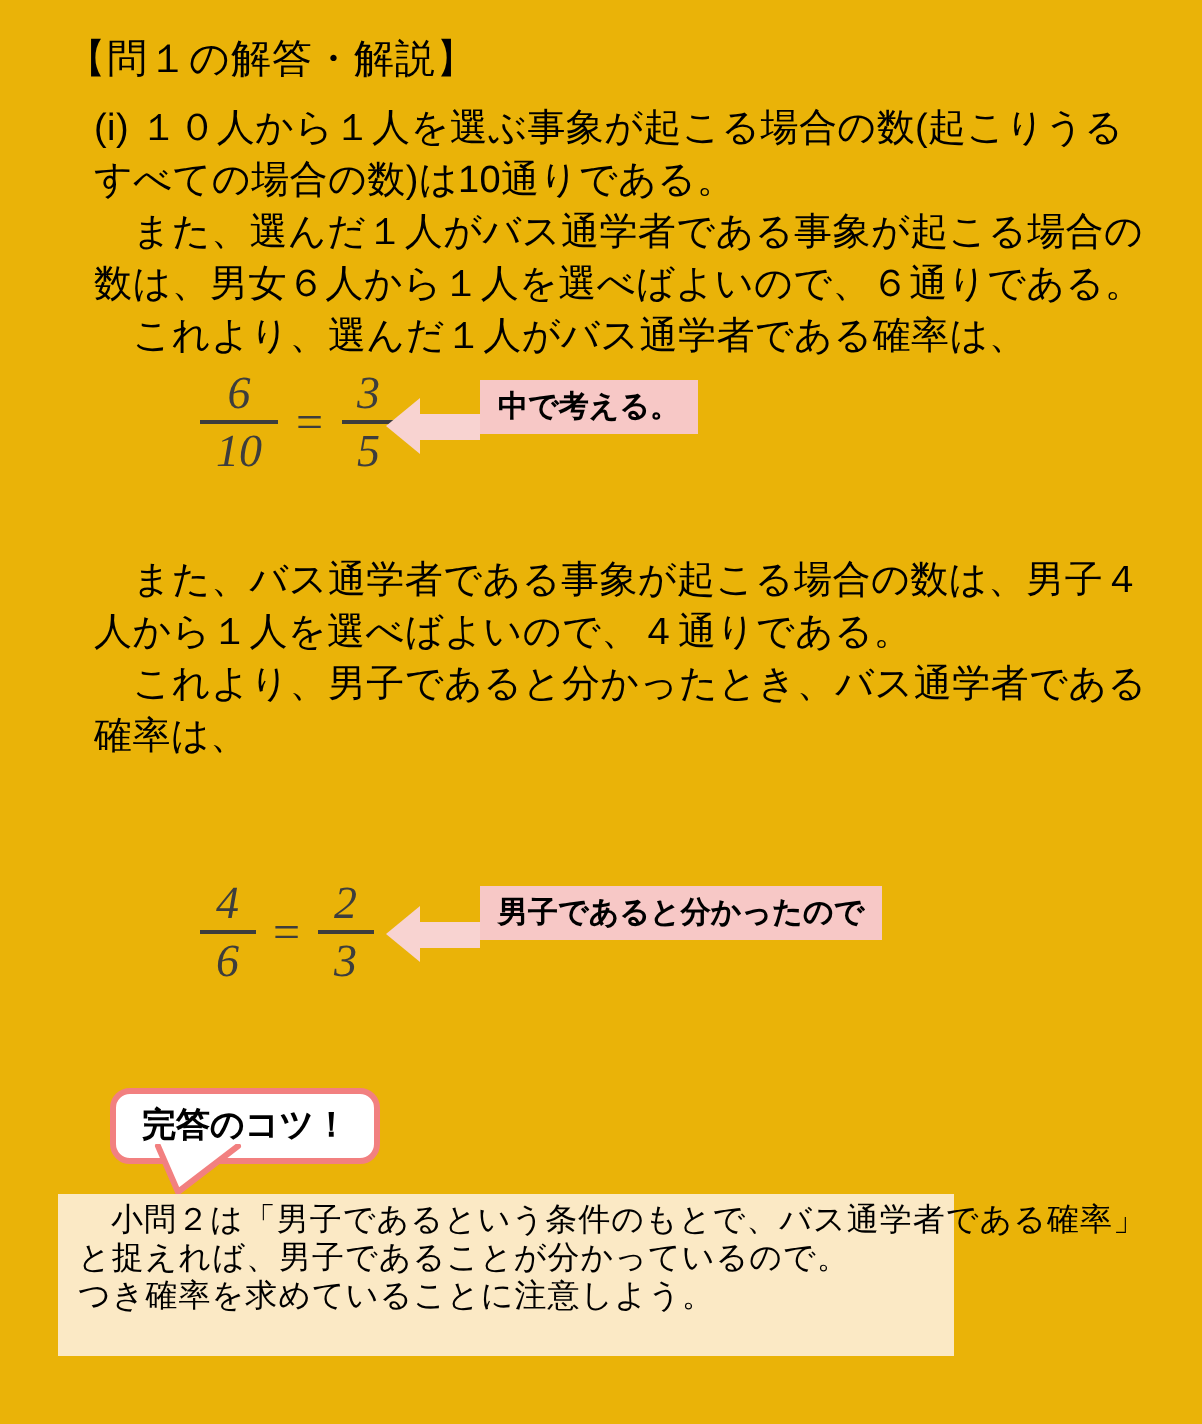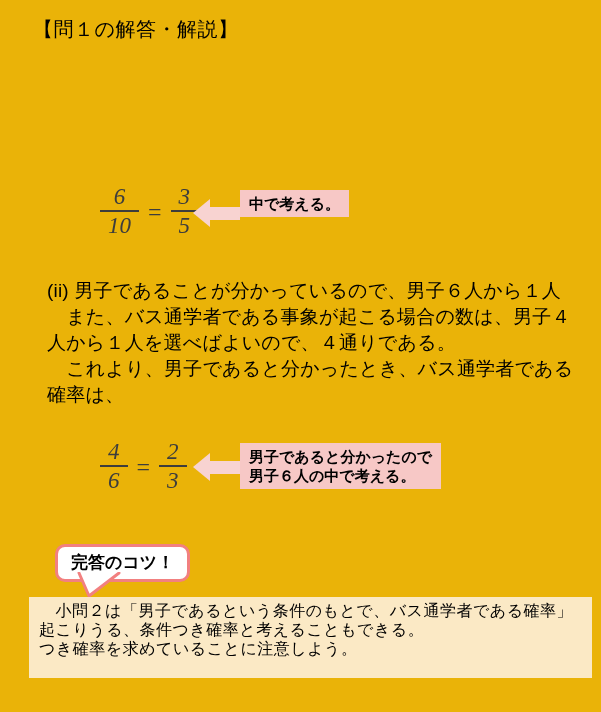--- a/index.html
+++ b/index.html
@@ -80,34 +80,41 @@
     border:3px solid var(--badge-border);
     border-radius:10px;
     padding:4px 13px 5px 13px;
     font-size:17px;font-weight:bold;white-space:nowrap;
   }
   .tip-tail{position:absolute;left:75px;top:572px;}
 
   
   .note-box{
     position:absolute;left:29px;top:597px;
-    width:563px;height:81px;
+    width:448px;height:81px;
     background:var(--note-bg);
     padding:4px 10px 0 10px;
     font-size:16px;line-height:19px;letter-spacing:0.5px;
     white-space:nowrap;
   }
 </style>
 </head>
 <body>
 
 <div class="page">
 
   <div class="page-title">【問１の解答・解説】</div>
 
+  <div class="para para-i">
+    <div>(i) １０人から１人を選ぶ事象が起こる場合の数(起こりうる</div>
+    <div>すべての場合の数)は10通りである。</div>
+    <div>　また、選んだ１人がバス通学者である事象が起こる場合の</div>
+    <div>数は、男女６人から１人を選べばよいので、６通りである。</div>
+    <div>　これより、選んだ１人がバス通学者である確率は、</div>
+  </div>
 
   <div class="formula formula-1">
     <span class="frac">
       <span class="num">6</span>
       <span class="den">10</span>
     </span>
     <span class="eq">=</span>
     <span class="frac">
       <span class="num">3</span>
       <span class="den">5</span>
@@ -117,21 +124,20 @@
   <div class="block-arrow block-arrow-1">
     <span class="arrow-head"></span>
     <span class="arrow-shaft"></span>
   </div>
 
   <div class="callout callout-1">
     <div>中で考える。</div>
   </div>
 
   <div class="para para-ii">
-    <div>(ii) 男子であることが分かっているので、男子６人から１人</div>
     <div>　また、バス通学者である事象が起こる場合の数は、男子４</div>
     <div>人から１人を選べばよいので、４通りである。</div>
     <div>　これより、男子であると分かったとき、バス通学者である</div>
     <div>確率は、</div>
   </div>
 
   <div class="formula formula-2">
     <span class="frac">
       <span class="num">4</span>
       <span class="den">6</span>
@@ -143,27 +149,26 @@
     </span>
   </div>
 
   <div class="block-arrow block-arrow-2">
     <span class="arrow-head"></span>
     <span class="arrow-shaft"></span>
   </div>
 
   <div class="callout callout-2">
     <div>男子であると分かったので</div>
-    <div>男子６人の中で考える。</div>
   </div>
 
   <div class="tip-badge">完答のコツ！</div>
   <svg class="tip-tail" width="48" height="28" viewBox="0 0 48 28">
     <path d="M4,1 L14,24 L44,1" fill="#ffffff" stroke="#F28080" stroke-width="3" stroke-linejoin="round" stroke-linecap="round"></path>
   </svg>
 
   <div class="note-box">
     <div>　小問２は「男子であるという条件のもとで、バス通学者である確率」</div>
-    <div>起こりうる、条件つき確率と考えることもできる。</div>
+    <div>と捉えれば、男子であることが分かっているので。</div>
     <div>つき確率を求めていることに注意しよう。</div>
   </div>
 
 </div>
 
 </body></html>

